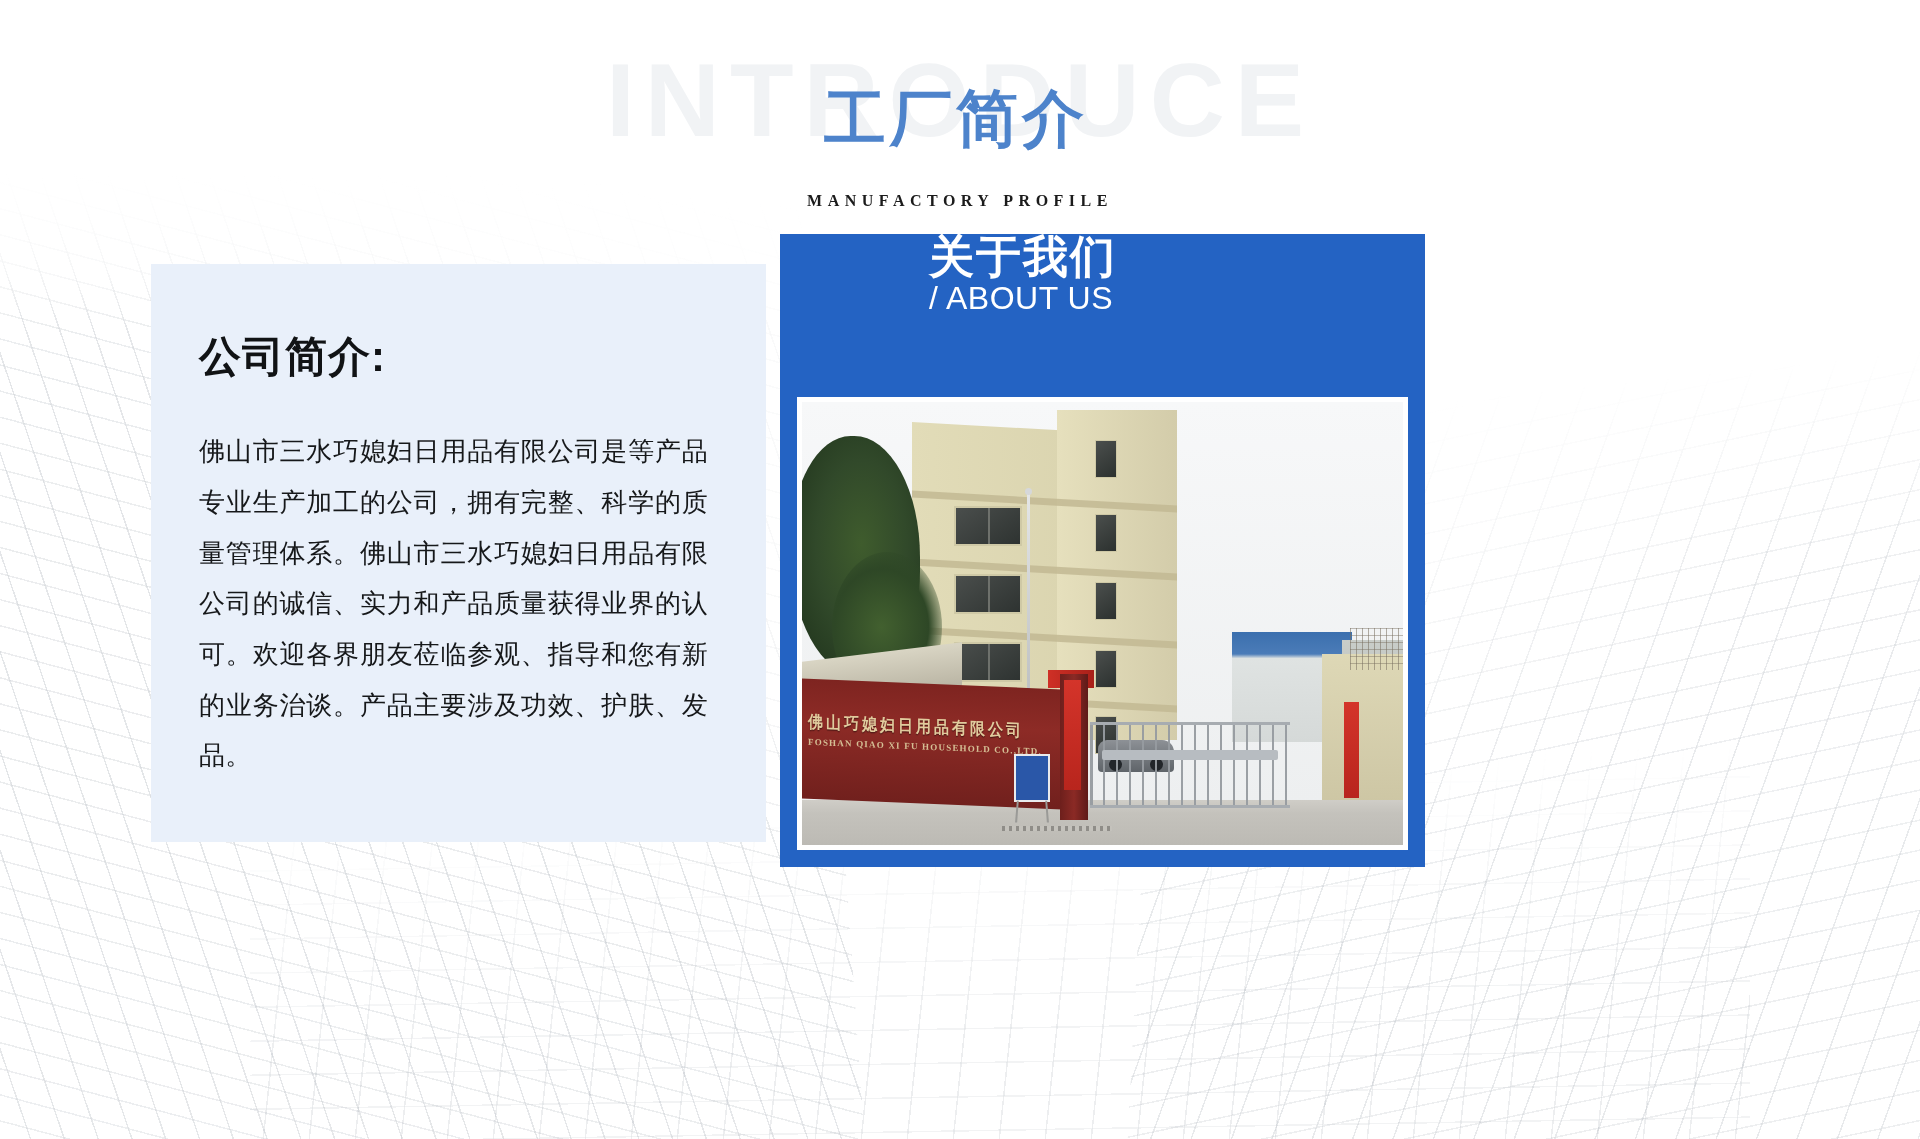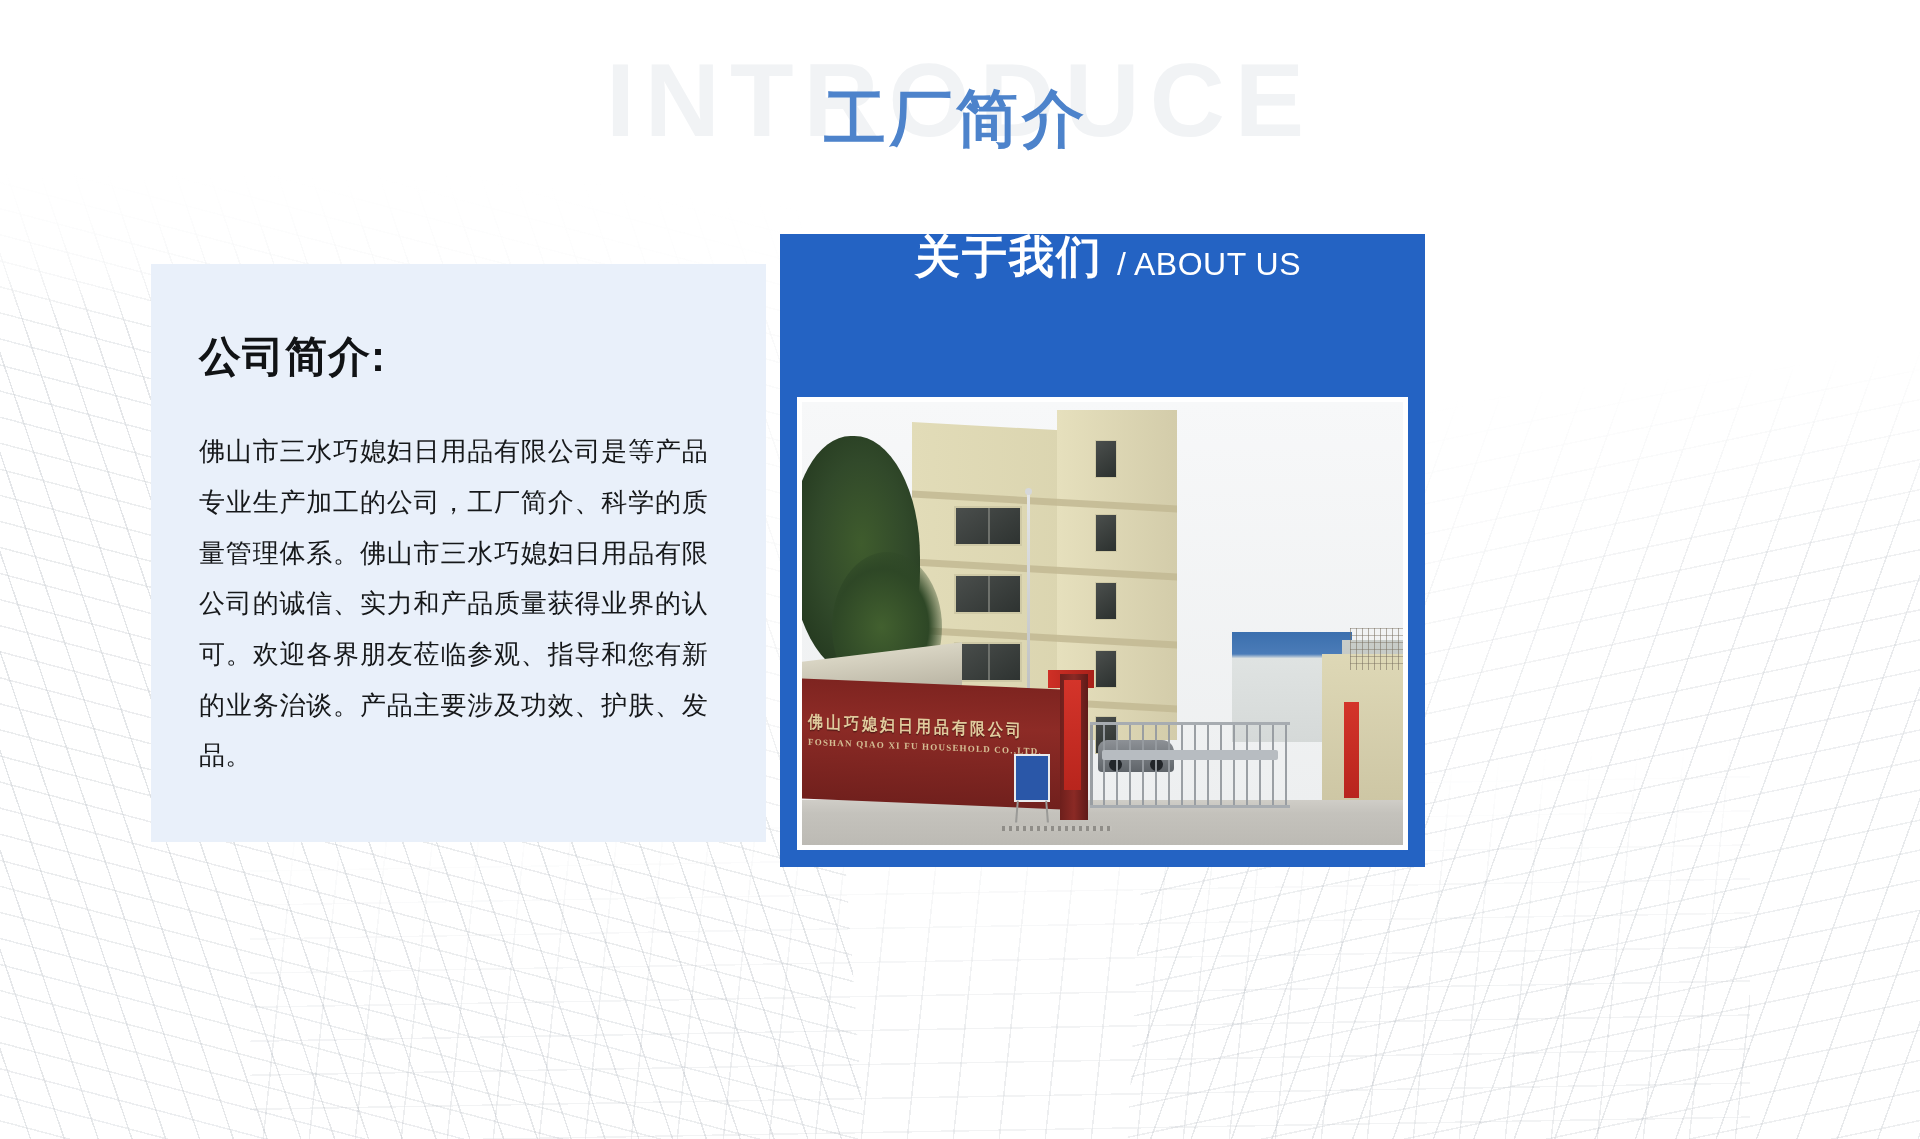--- a/index.html
+++ b/index.html
@@ -268,41 +268,42 @@
   .ground {
     position:absolute; left:0; right:0; top:398px; bottom:0;
     background:linear-gradient(to bottom,#cfcdc7 0%,#c4c2bc 30%,#bcbab4 100%);
   }
   .ground-seam {
     position:absolute; left:200px; top:424px; width:110px; height:5px;
     background:repeating-linear-gradient(to right,#8f8d88 0 3px, #c4c2bc 3px 7px);
   }
 
   
-  .row { display:flex; align-items:baseline; }
+  .row { display:flex; align-items:baseline;flex-direction:column; }
 </style>
 </head>
 <body>
 
 <div id="bg-root">
   <div class="lattice left"></div>
   <div class="lattice right"></div>
   <div class="lattice bottom"></div>
   <div class="bg-fade-top"></div>
   <div class="bg-fade-mid"></div>
 </div>
 
 <div id="header">
   <div class="ghost-word">INTRODUCE</div>
   <div class="title-cn">工厂简介</div>
+  <div class="title-en">MANUFACTORY PROFILE</div>
 </div>
 
 <div id="left-card">
   <div class="card-heading">公司简介:</div>
-  <div class="card-body">佛山市三水巧媳妇日用品有限公司是等产品专业生产加工的公司，工厂简介、科学的质量管理体系。佛山市三水巧媳妇日用品有限公司的诚信、实力和产品质量获得业界的认可。欢迎各界朋友莅临参观、指导和您有新的业务治谈。产品主要涉及功效、护肤、发品。</div>
+  <div class="card-body">佛山市三水巧媳妇日用品有限公司是等产品专业生产加工的公司，拥有完整、科学的质量管理体系。佛山市三水巧媳妇日用品有限公司的诚信、实力和产品质量获得业界的认可。欢迎各界朋友莅临参观、指导和您有新的业务治谈。产品主要涉及功效、护肤、发品。</div>
 </div>
 
 <div id="right-panel">
 
   <div class="panel-header row">
     <span class="panel-title-cn">关于我们</span>
     <span class="panel-title-en">/ ABOUT US</span>
   </div>
 
   <div class="photo-frame">

